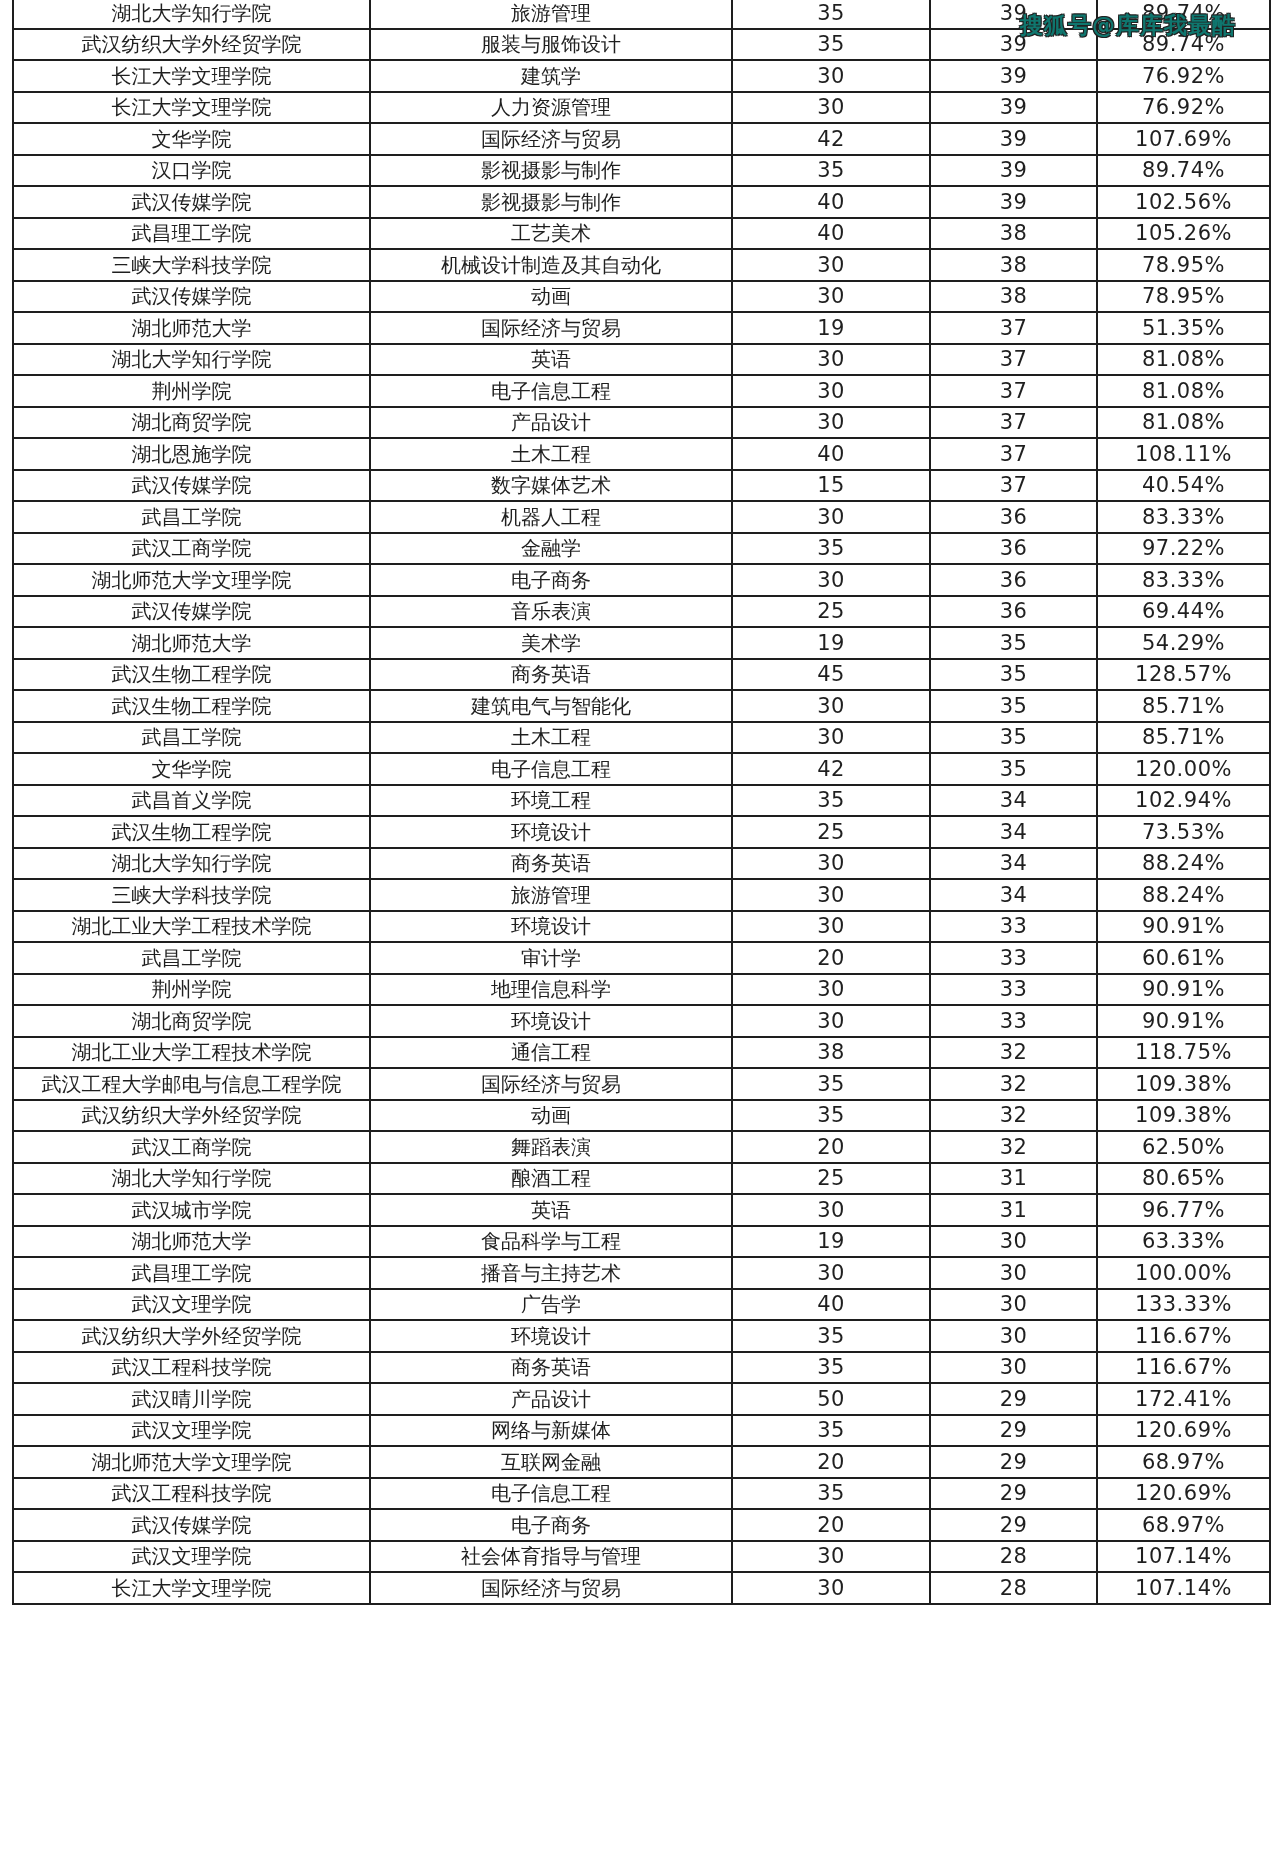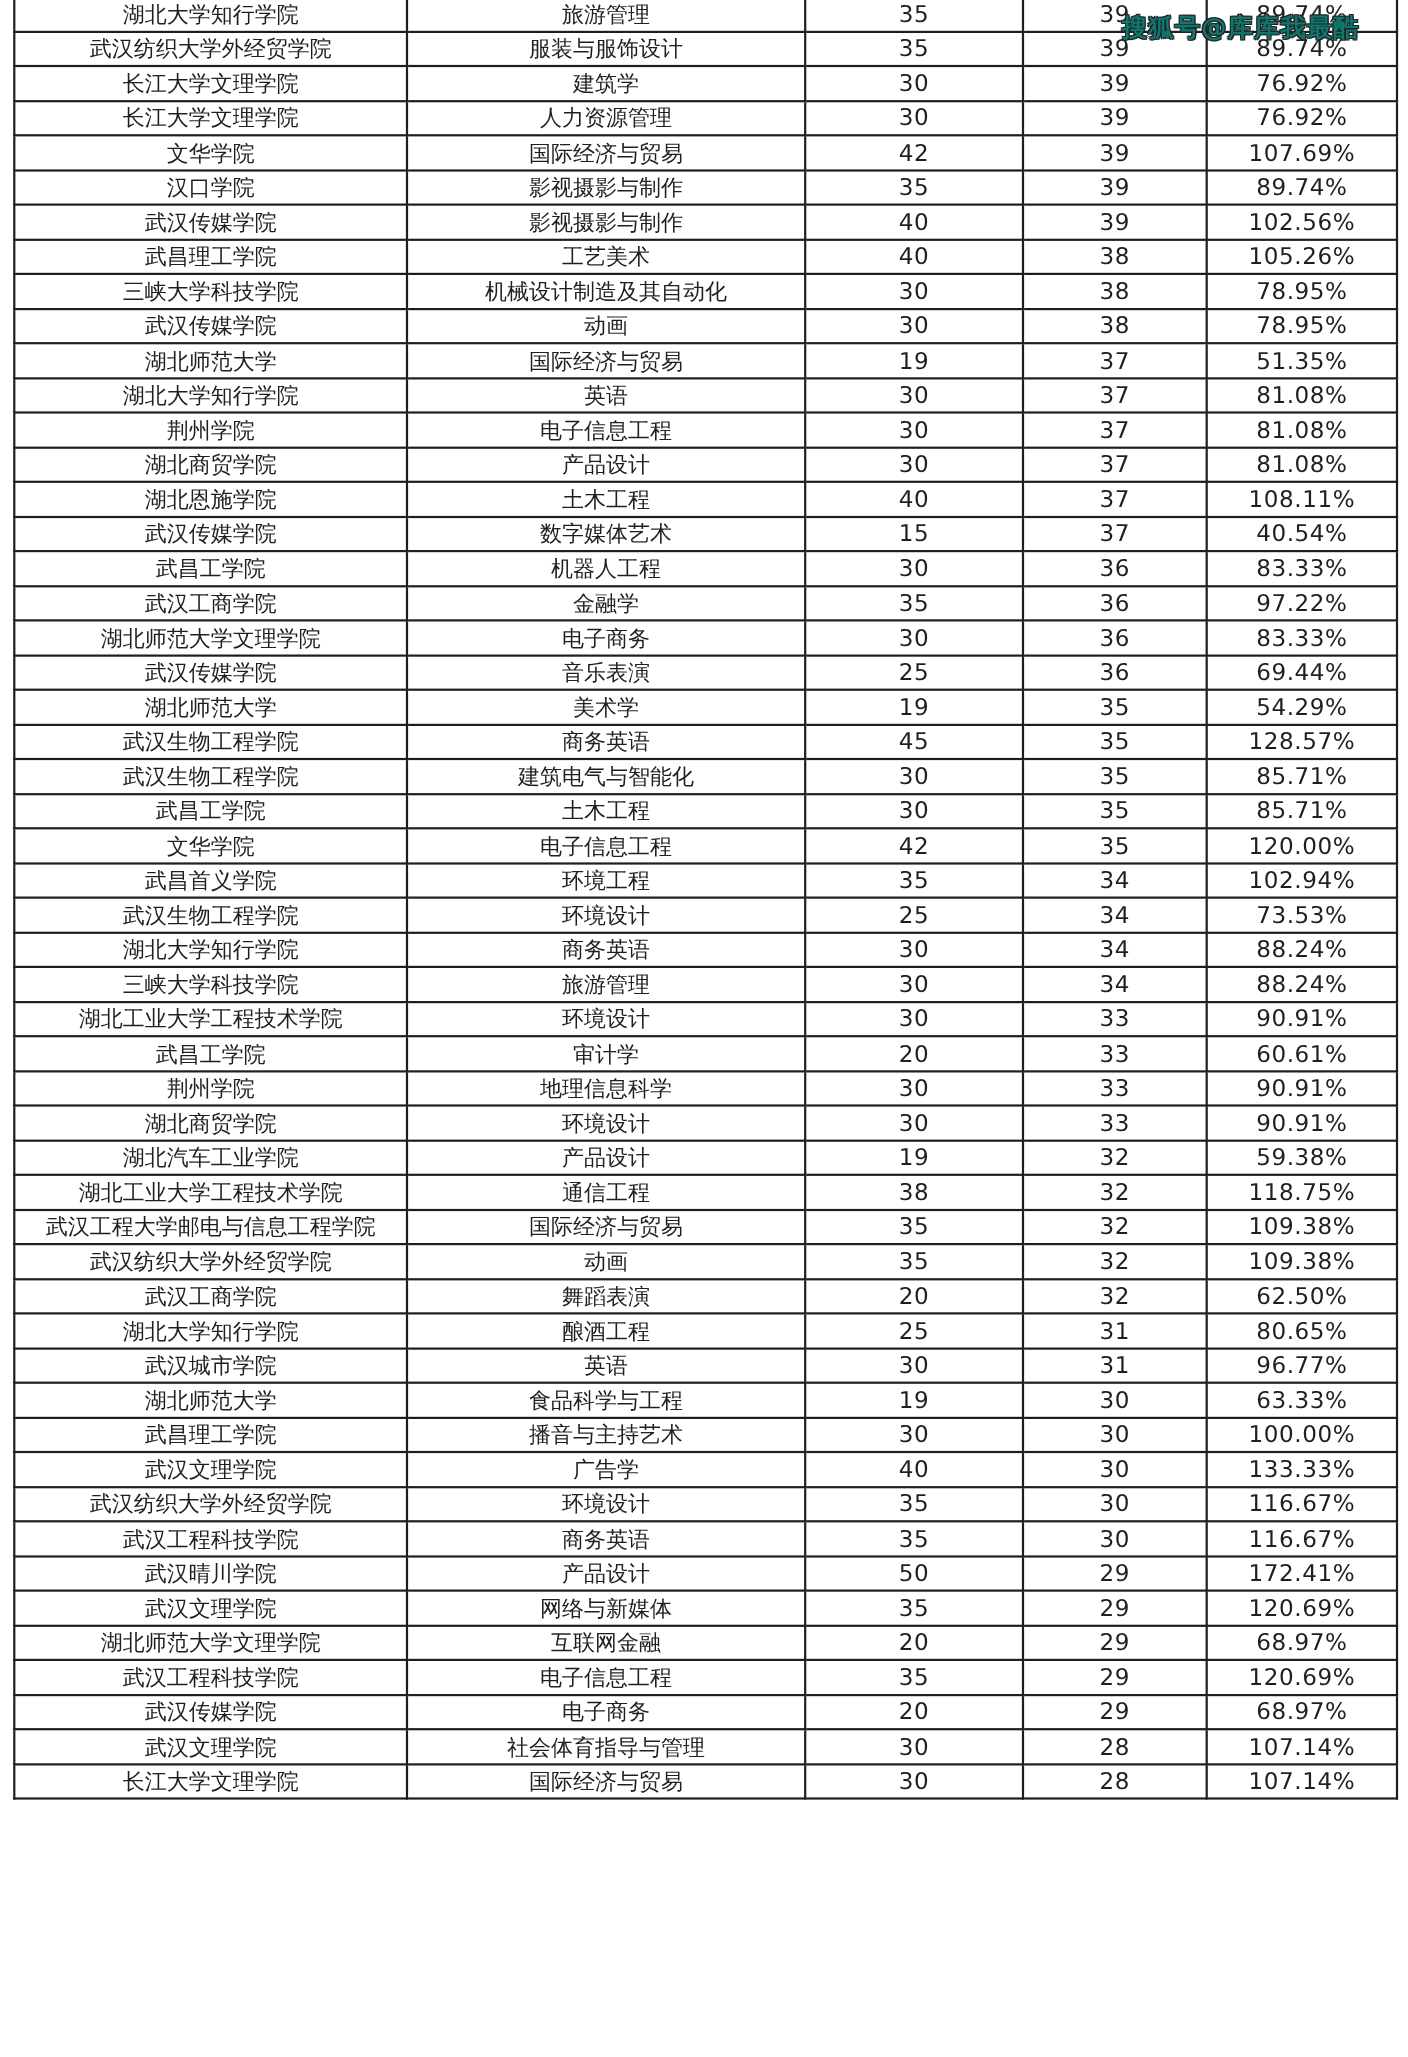--- a/index.html
+++ b/index.html
@@ -255,27 +255,20 @@
           <td class="num">90.91%</td>
         </tr>
         <tr>
           <td>湖北商贸学院</td>
           <td>环境设计</td>
           <td class="num">30</td>
           <td class="num">33</td>
           <td class="num">90.91%</td>
         </tr>
         <tr>
-          <td>湖北汽车工业学院</td>
-          <td>产品设计</td>
-          <td class="num">19</td>
-          <td class="num">32</td>
-          <td class="num">59.38%</td>
-        </tr>
-        <tr>
           <td>湖北工业大学工程技术学院</td>
           <td>通信工程</td>
           <td class="num">38</td>
           <td class="num">32</td>
           <td class="num">118.75%</td>
         </tr>
         <tr>
           <td>武汉工程大学邮电与信息工程学院</td>
           <td>国际经济与贸易</td>
           <td class="num">35</td>

